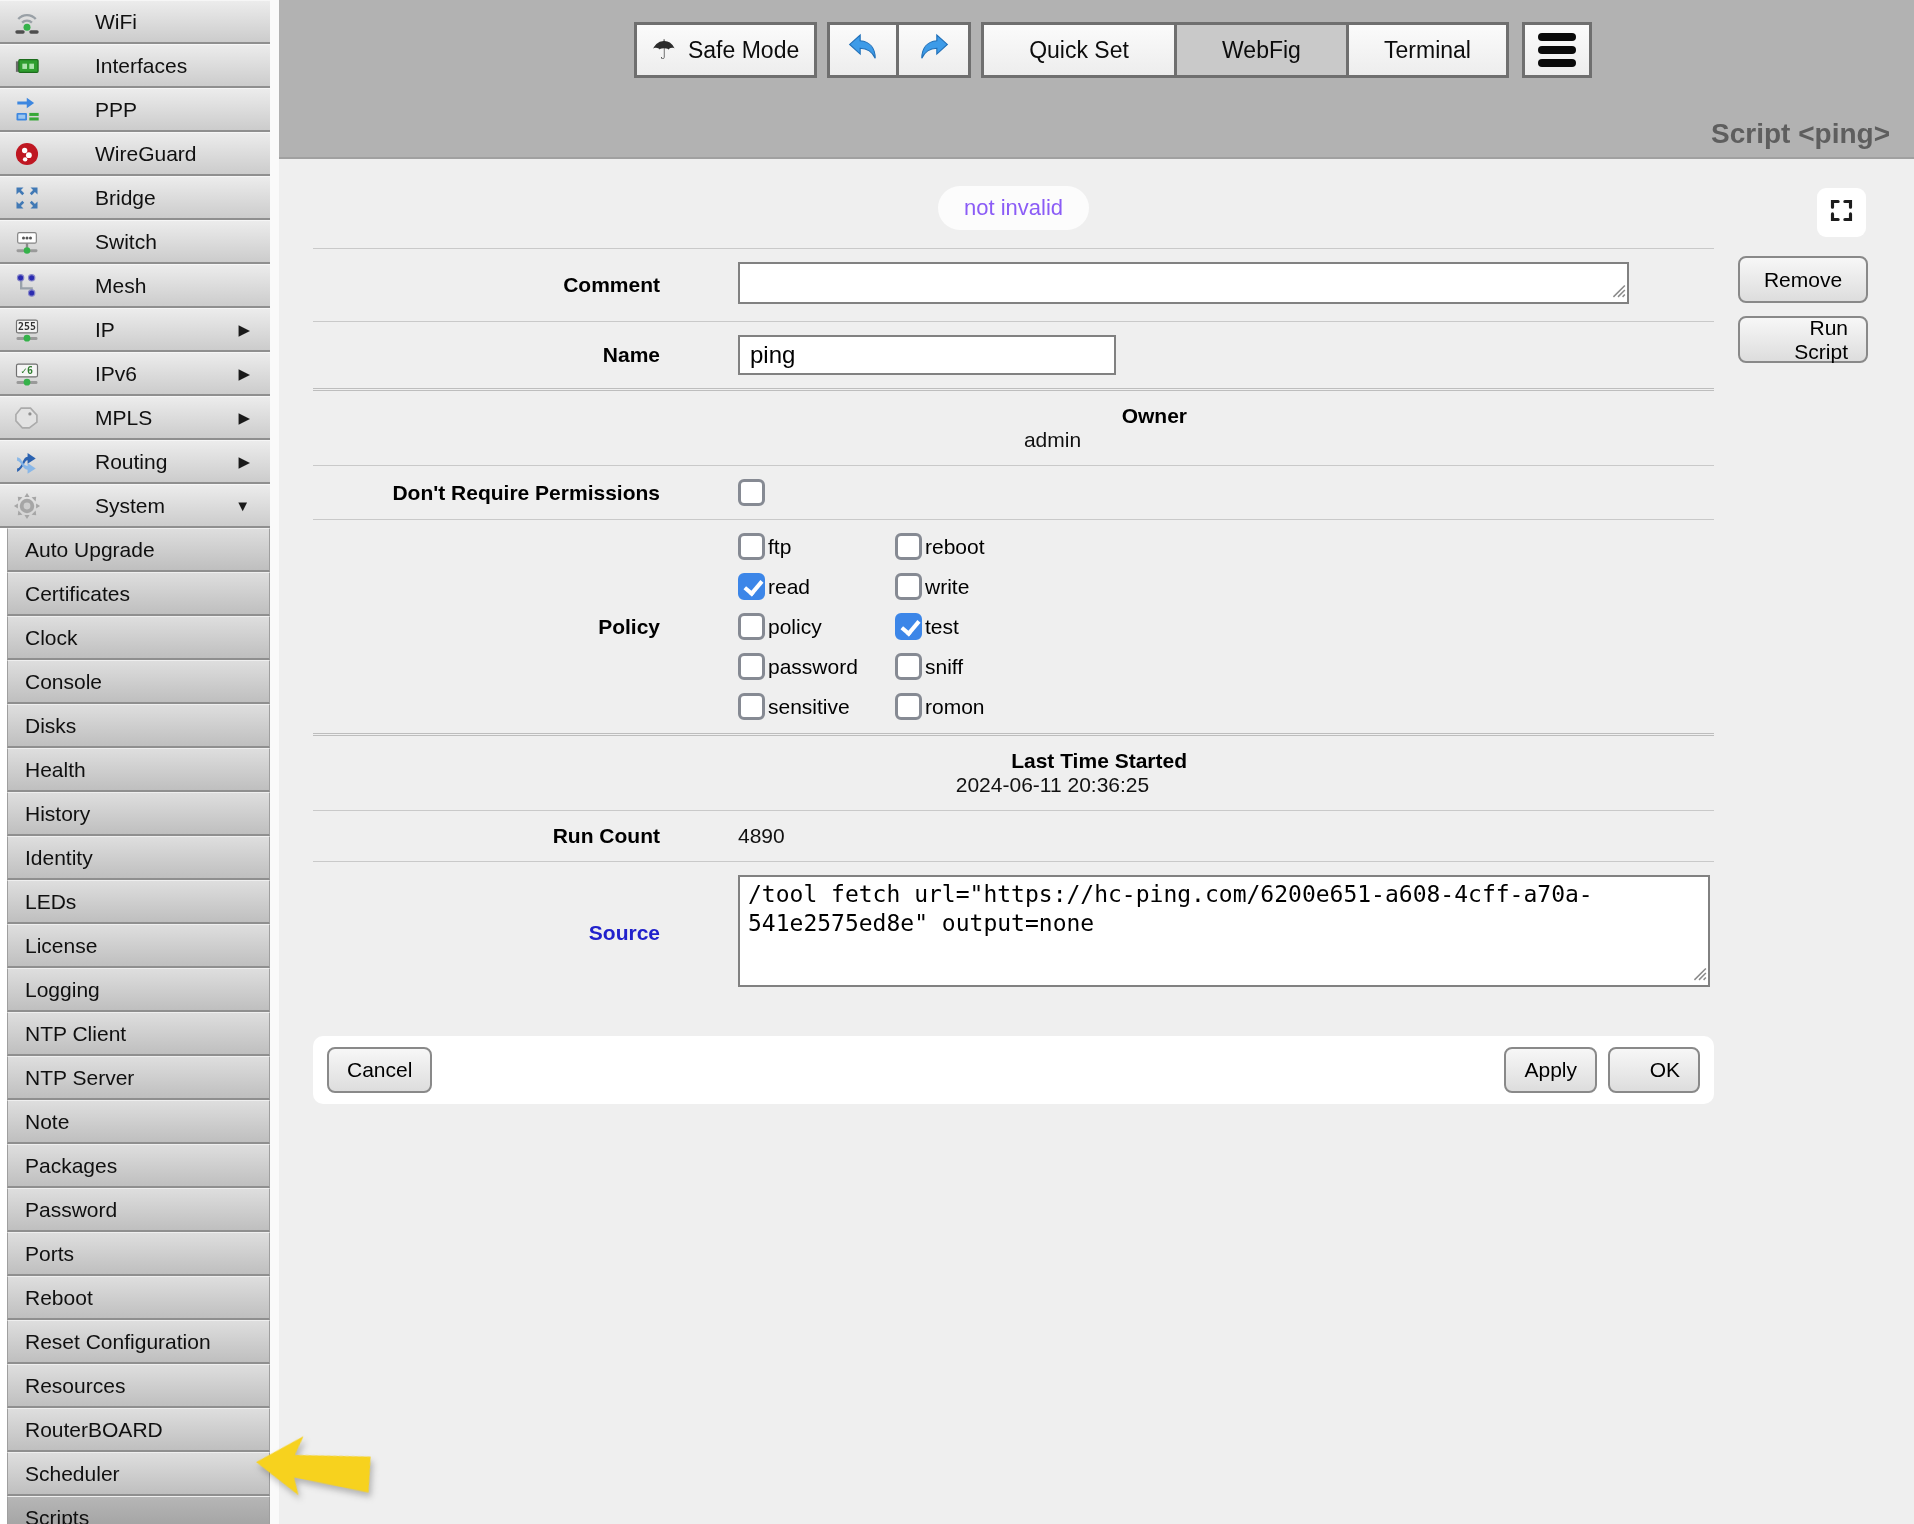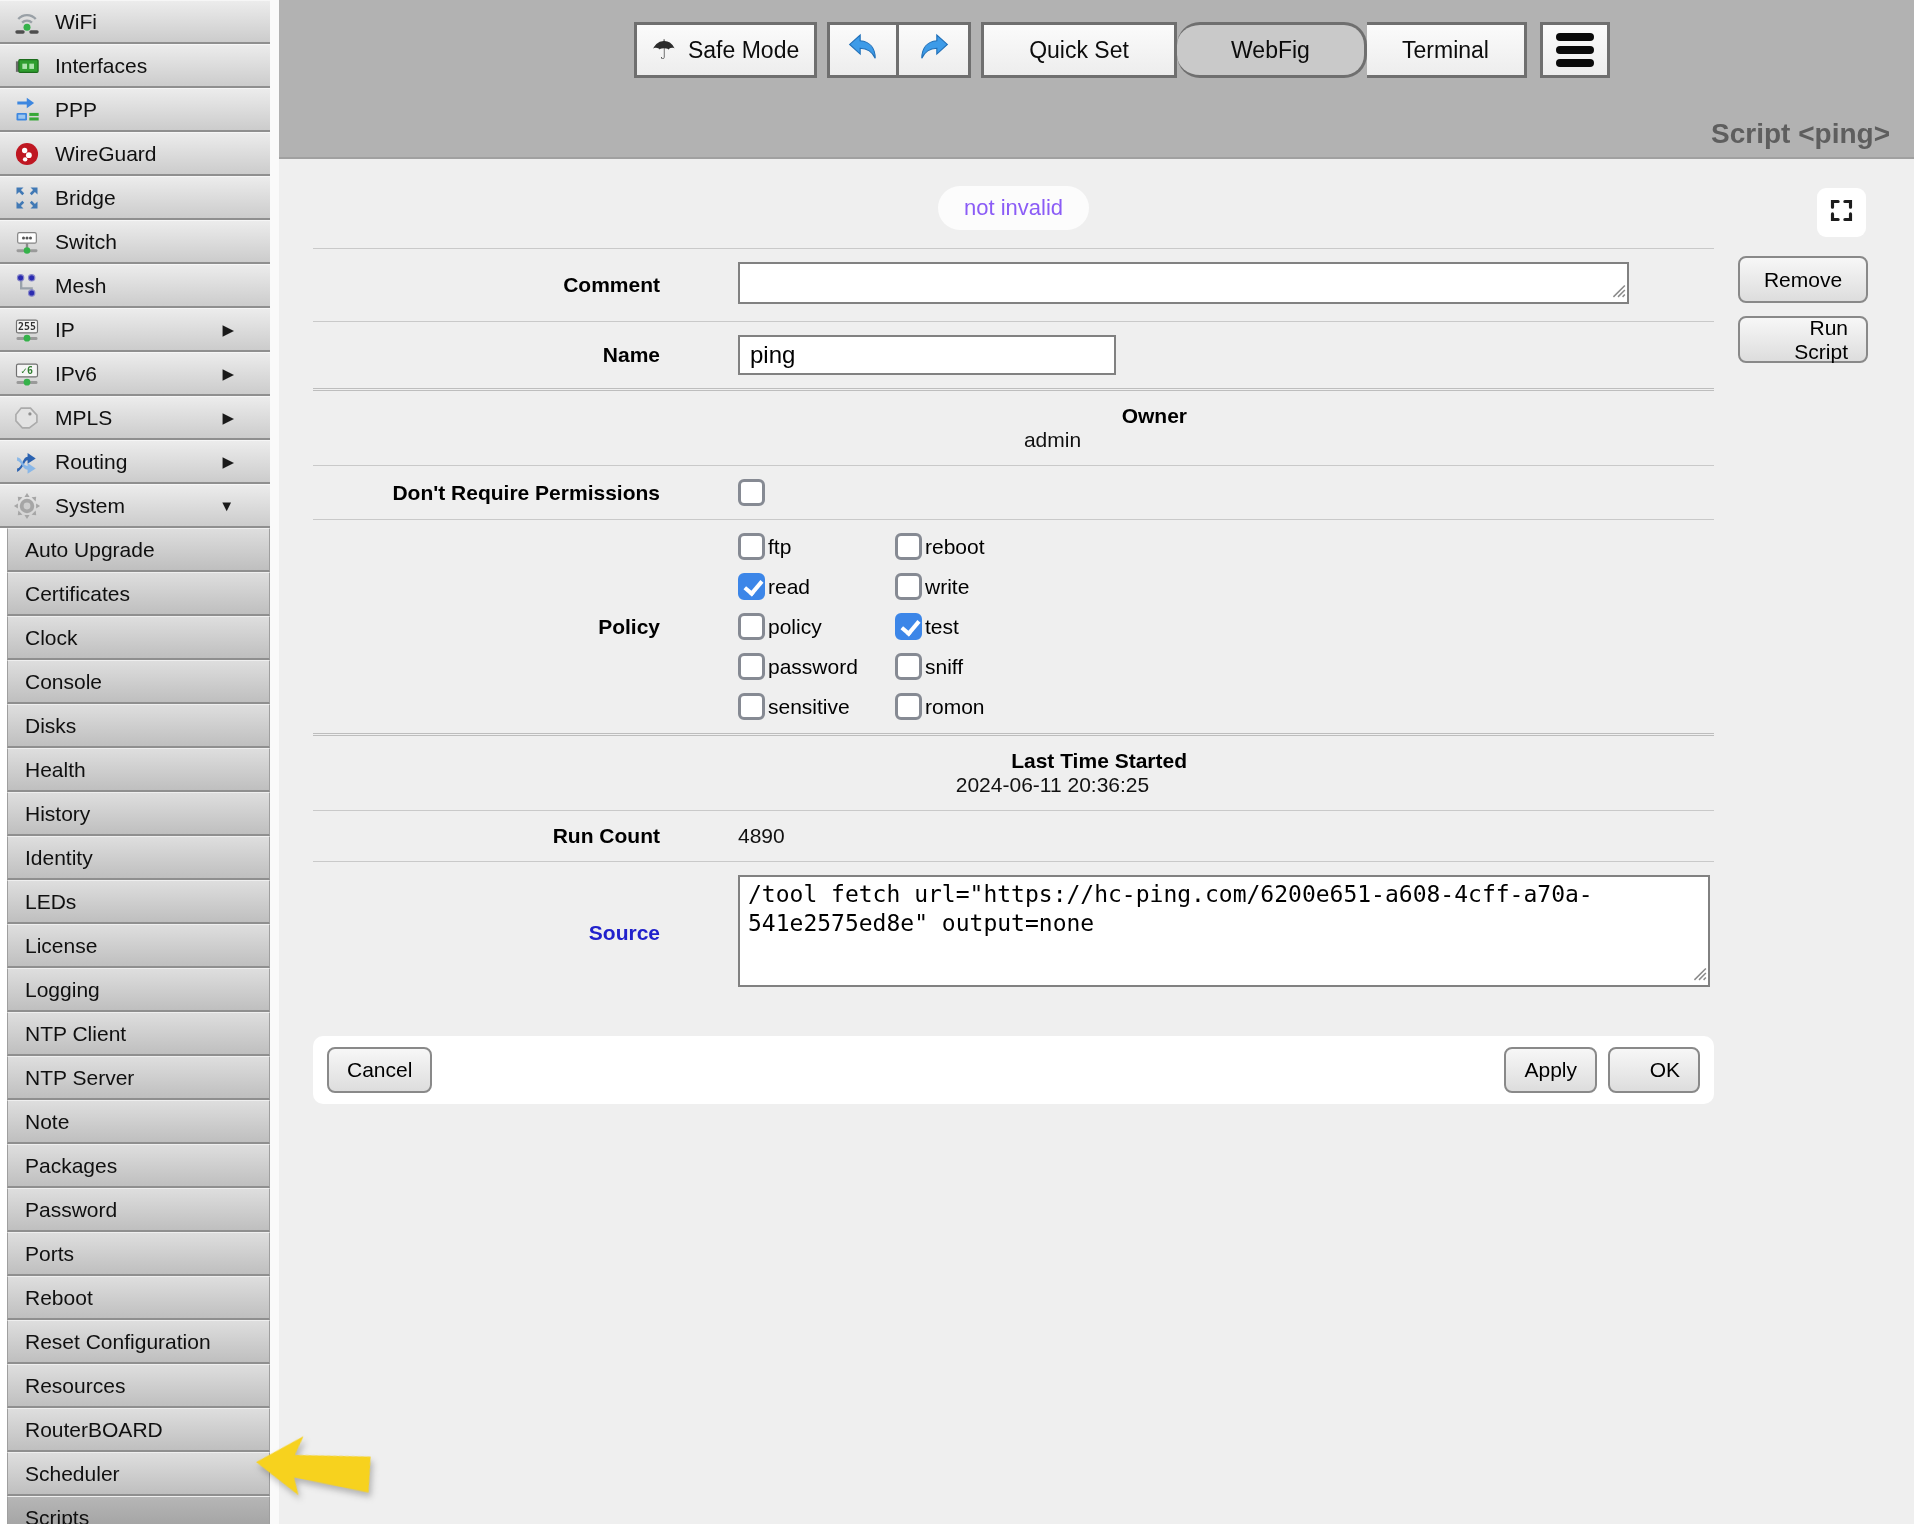--- a/index.html
+++ b/index.html
@@ -2,23 +2,23 @@
 <html><head>
 <meta charset="utf-8">
 <style>
   html,body{margin:0;padding:0;}
   body{font-family:"Liberation Sans",sans-serif;background:#efefef;}
   #screen{position:relative;width:1914px;height:1524px;overflow:hidden;background:#efefef;}
 
   
   .sidebar{position:absolute;left:0;top:0;width:270px;height:1524px;background:#ffffff;overflow:hidden;}
   .side-strip{position:absolute;left:270px;top:0;width:9px;height:1524px;background:#fafafa;}
-  .snav-item{height:41px;display:flex;align-items:center;padding:0 28px 0 12px;
+  .snav-item{height:41px;display:flex;align-items:center;padding:0 12px 0 12px;
     background:linear-gradient(#ececec,#cccccc);
-    border-top:1px solid #f6f6f6;border-bottom:2px solid #8f8f8f;cursor:pointer;}
+    border-top:1px solid #f6f6f6;border-bottom:2px solid #8f8f8f;cursor:pointer;gap:40px;}
   .snav-item .sicon{width:30px;height:30px;display:flex;align-items:center;justify-content:center;flex:none;}
   .snav-item .sicon svg{width:28px;height:28px;}
   .snav-label{font-size:21px;color:#101010;margin-left:13px;white-space:nowrap;}
   .snav-arrow{margin-left:auto;font-size:15px;color:#1a1a1a;padding-right:8px;}
   .ssub-item{height:41px;margin-left:7px;display:flex;align-items:center;padding-left:17px;
     background:linear-gradient(#dedede,#bfbfbf);
     border-top:1px solid #efefef;border-bottom:2px solid #8f8f8f;border-left:1px solid #9f9f9f;border-right:1px solid #9f9f9f;cursor:pointer;}
   .ssub-item.selected{background:linear-gradient(#b6b6b6,#9d9d9d);}
   .ssub-label{font-size:21px;color:#101010;white-space:nowrap;}
 
@@ -29,21 +29,21 @@
     border:3px solid #6f6f6f;display:flex;align-items:center;justify-content:center;
     font-size:23px;color:#0c0c0c;cursor:pointer;}
   .tbtn.active{background:#c9c9c9;}
   .tb-safe{width:183px;margin-right:10px;}
   .tb-safe .umb{font-size:27px;margin-right:12px;color:#2b2b2b;}
   .tgroup{display:flex;margin-right:10px;}
   .tb-undo,.tb-redo{width:72px;}
   .tb-redo{border-left:none;}
   .tb-undo svg,.tb-redo svg{width:34px;height:34px;}
   .tb-quick{width:196px;}
-  .tb-webfig{width:190px;border-left:none;border-radius:23px;}
+  .tb-webfig{width:172px;border-left:none;}
   .tb-term{width:160px;border-left:none;}
   .tb-menu{width:70px;margin-left:13px;flex-direction:column;gap:5px;}
   .tb-menu i{display:block;width:38px;height:8px;background:#0a0a0a;border-radius:4px;}
 
   .page-title{position:absolute;right:24px;top:118px;font-size:28px;font-weight:bold;color:#5e5e5e;}
 
   
   .pill{position:absolute;left:313px;width:1401px;top:186px;text-align:center;}
   .pill span{display:inline-block;background:#fcfcfc;color:#8b5cf6;font-size:22px;padding:9px 26px;border-radius:25px;}
   .expand-box{position:absolute;right:48px;top:188px;width:49px;height:49px;background:#ffffff;border-radius:9px;

